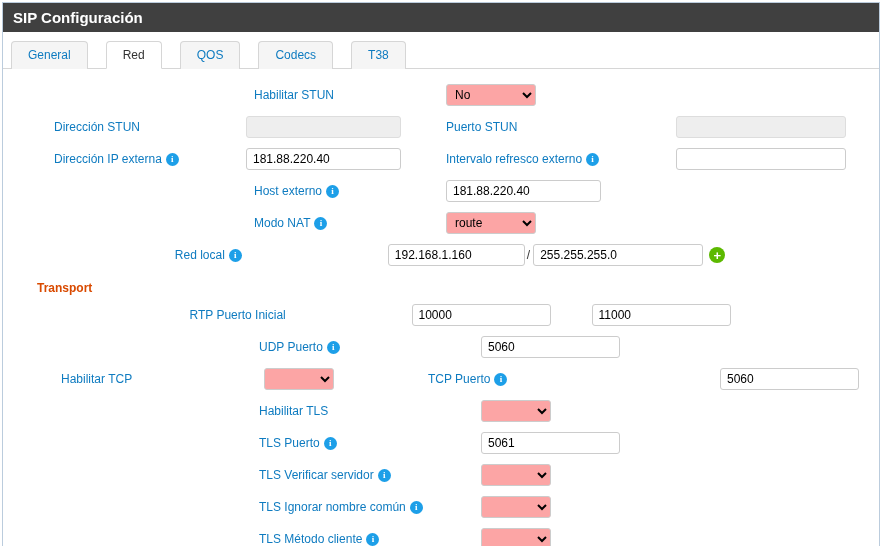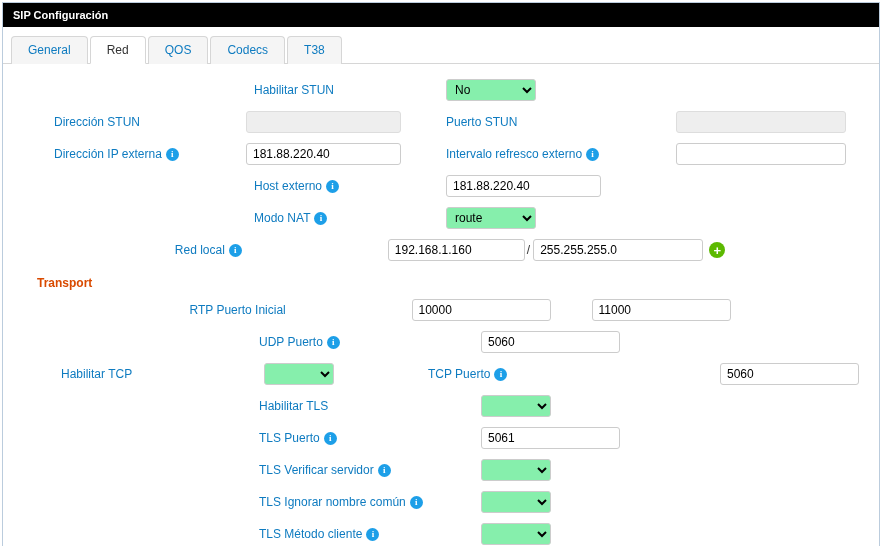--- a/index.html
+++ b/index.html
@@ -10,31 +10,31 @@
     background: #fff;
     color: #333;
     padding: 2px;
   }
   .panel {
     width: 878px;
     border: 1px solid #bcd;
     background: #fff;
   }
   .panel-header {
-    background: #000000;
+    background: #404040;
     color: #fff;
     font-weight: bold;
     padding: 6px 10px;
-    font-size: 11px;
+    font-size: 15px;
   }
   .tabs {
     display: flex;
     border-bottom: 1px solid #d6d6d6;
     padding: 8px 8px 0 8px;
-    gap: 0;
+    gap: 16px;
   }
   .tab {
     padding: 6px 16px;
     border: 1px solid #d6d6d6;
     border-bottom: none;
     background: #f5f5f5;
     color: #0e7bc0;
     cursor: pointer;
     margin-right: 2px;
     border-top-left-radius: 4px;
@@ -92,21 +92,21 @@
     background: #eeeeee;
     border: 1px solid #ddd;
     color: #888;
   }
   select {
     border: 1px solid #ccc;
     border-radius: 3px;
     padding: 2px 4px;
     font-size: 12px;
     height: 22px;
-    background: #86efac;
+    background: #fca5a5;
   }
   .w-155 { width: 155px; }
   .w-125 { width: 139px; }
   .w-90  { width: 90px; }
   .w-170 { width: 170px; }
   .w-small-sel { width: 70px; padding-left: 44px; }
   .info-icon {
     display: inline-flex;
     width: 13px;
     height: 13px;

